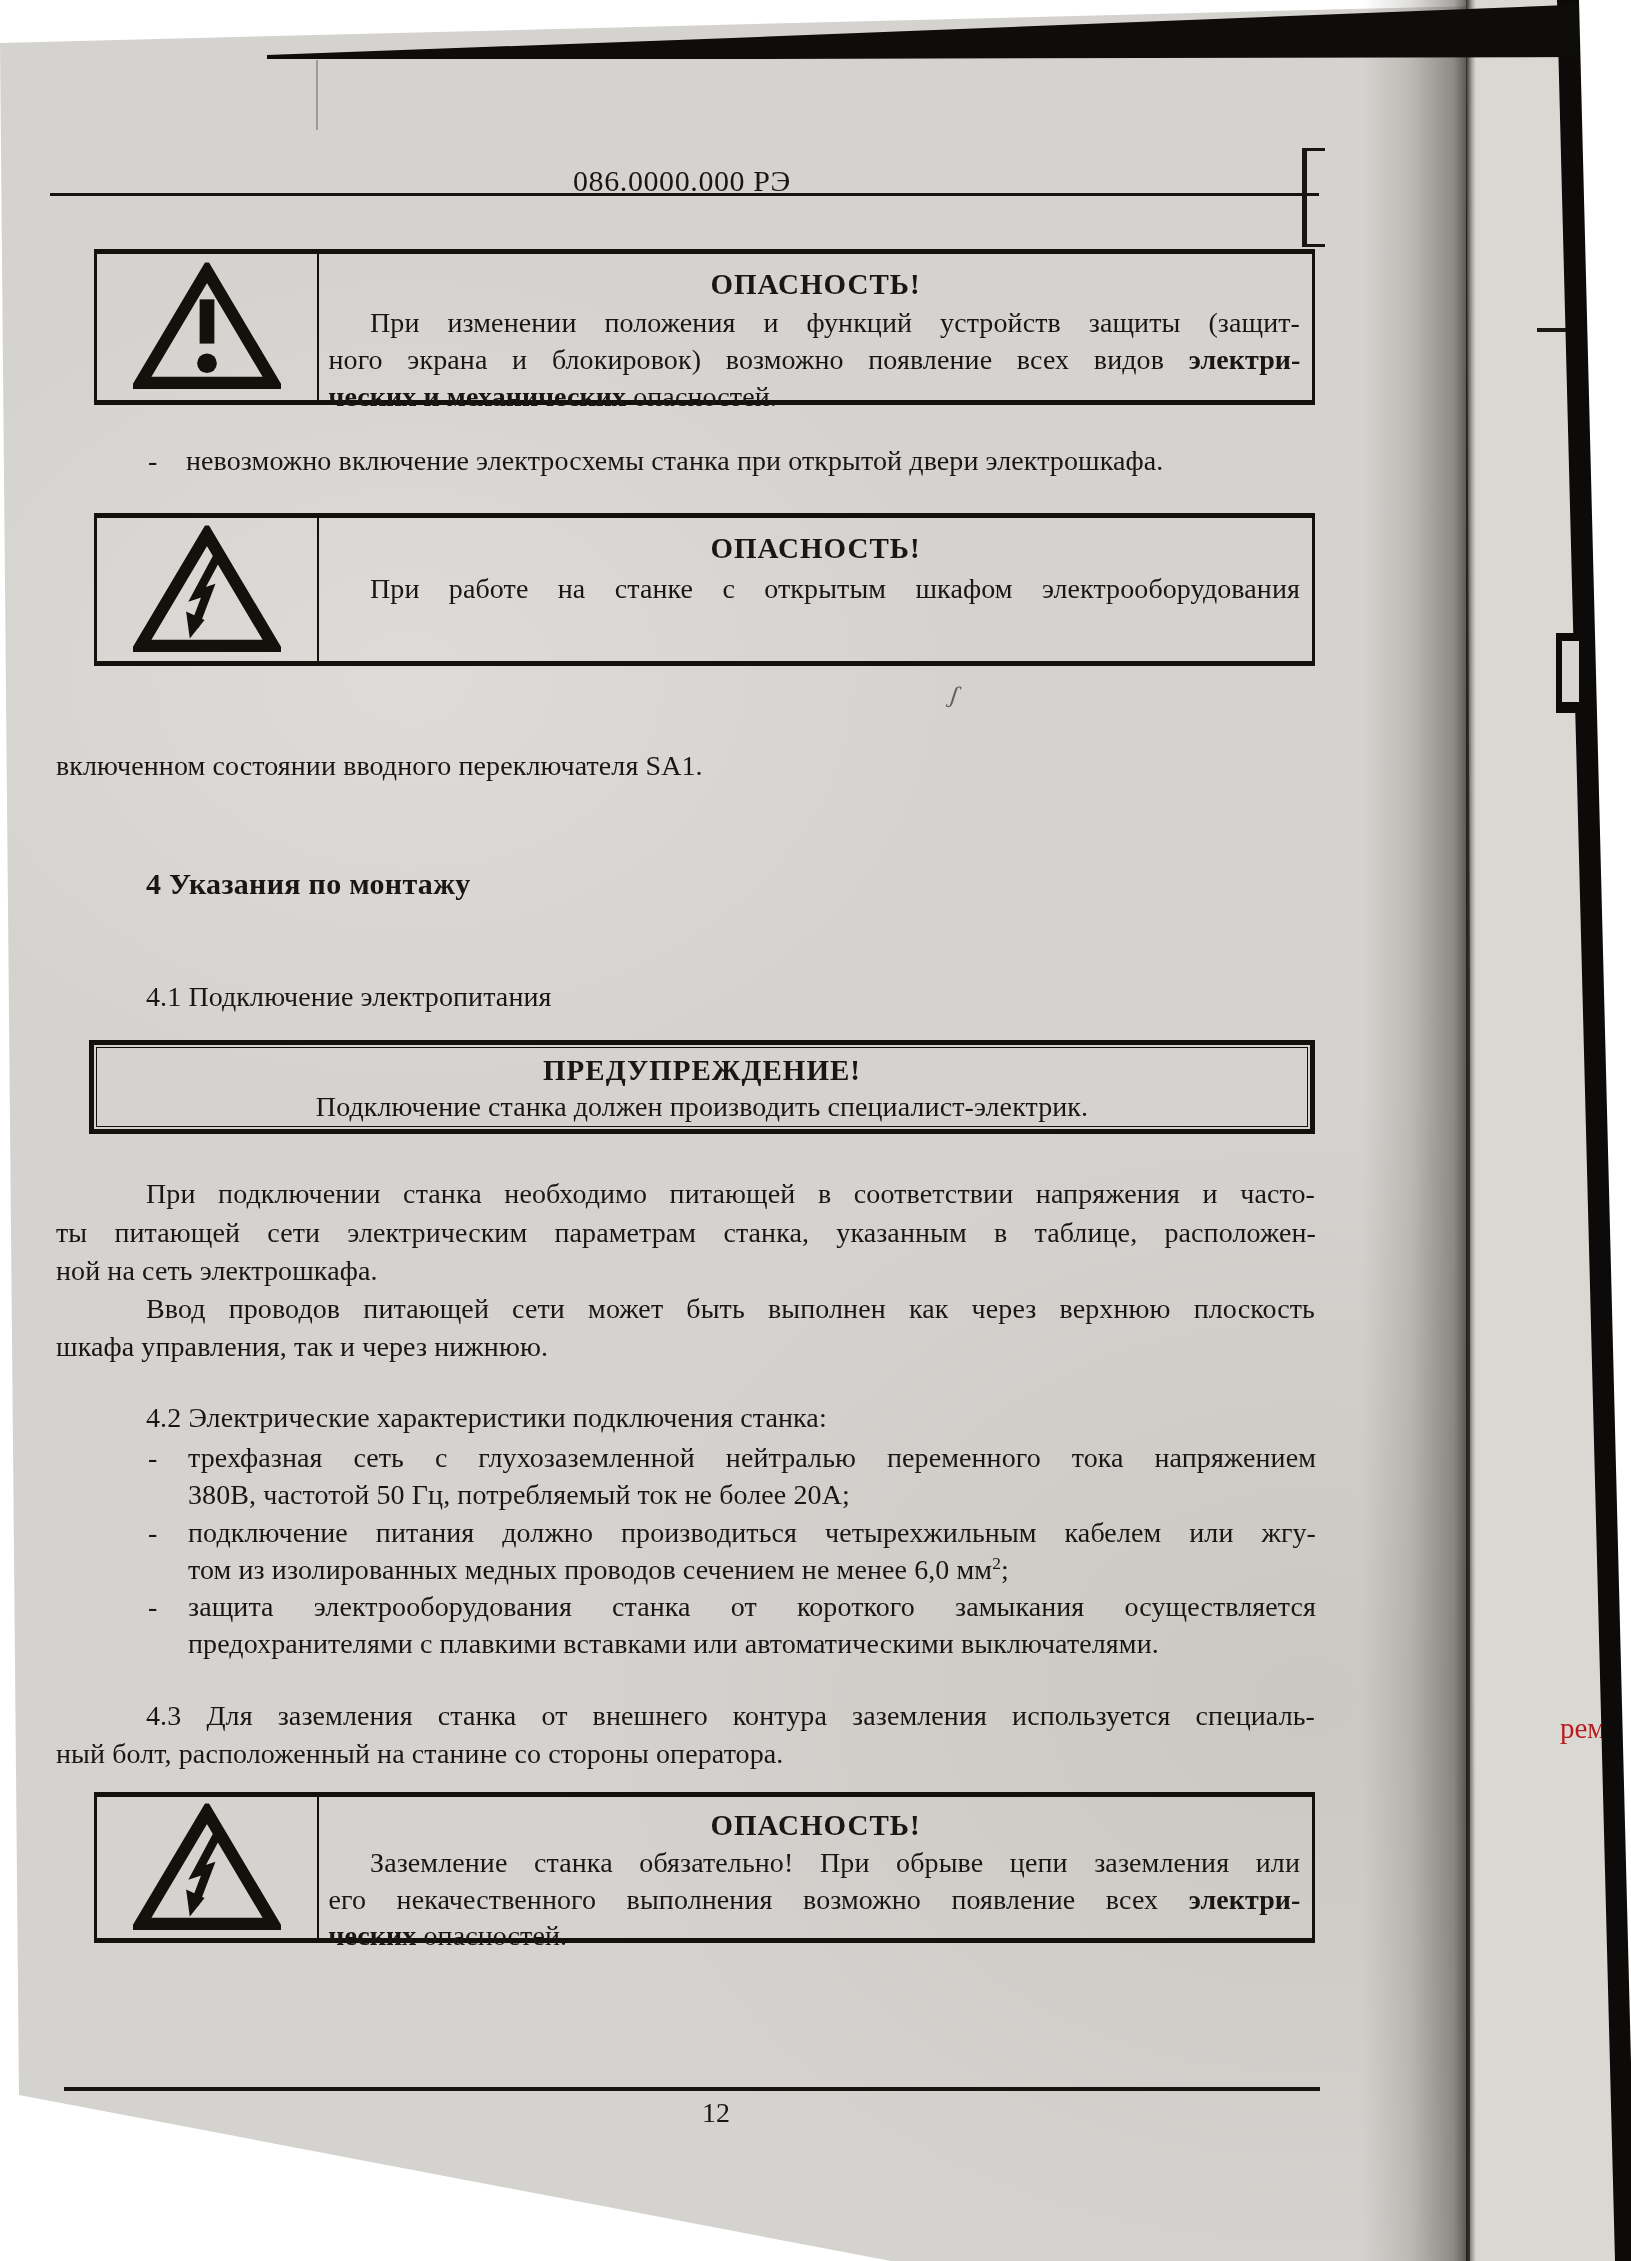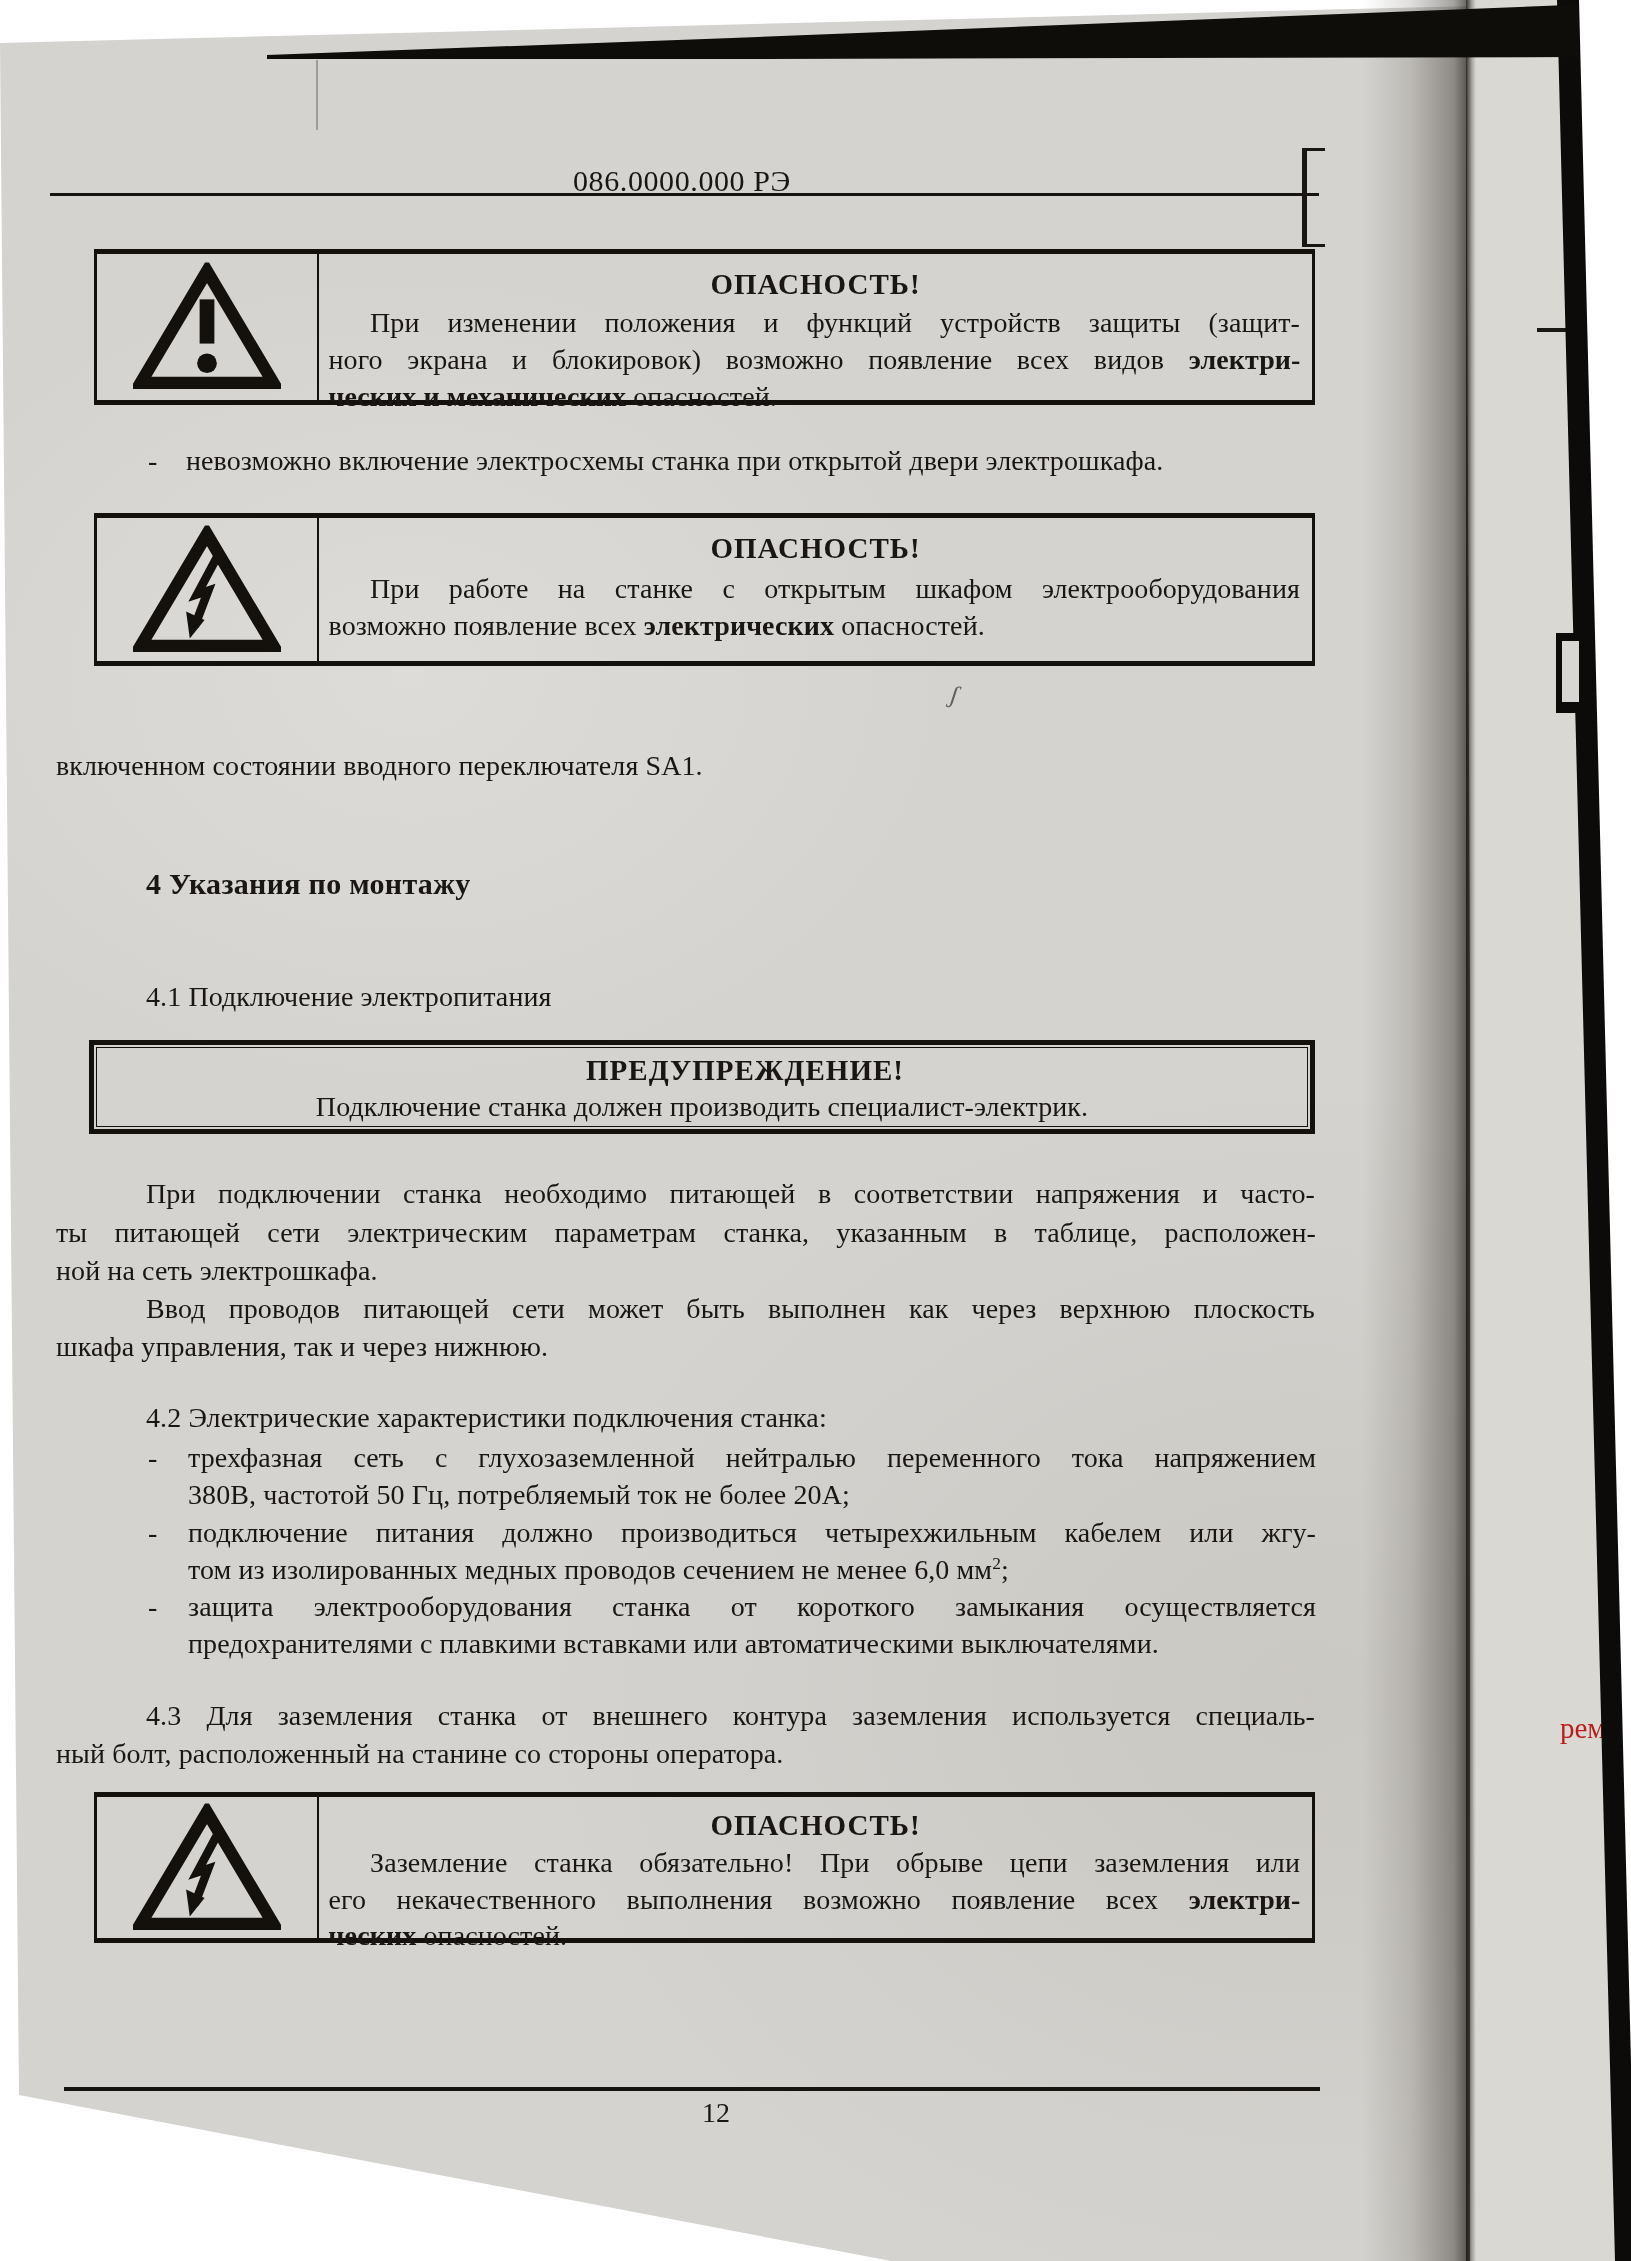--- a/index.html
+++ b/index.html
@@ -87,31 +87,30 @@
       <div class="icon-cell">
         <svg width="148" height="129" viewBox="0 0 120 105">
           <path d="M60 7 L114 98 L6 98 Z" fill="none" stroke="#14110d" stroke-width="10" stroke-linejoin="miter"></path>
           <path d="M68 26 L52 56 L61 53 L50 82" fill="none" stroke="#14110d" stroke-width="7"></path>
           <polygon points="46,92 43,70 58,77" fill="#14110d"></polygon>
         </svg>
       </div>
       <div class="text-cell">
         <div class="dbox-title" style="top:14px;">ОПАСНОСТЬ!</div>
         <div class="line j" style="top:55px;left:51px;width:930px;">При работе на станке с открытым шкафом электрооборудования</div>
-        <div class="line" style="top:92px;left:9.5px;width:972px;"><span>возможно появление всех </span><span class="bd">электрических</span><span> опасностей.</span></div>
       </div>
     </div>
 
     <div class="line" style="top:750px;left:56px;width:1260px;">включенном состоянии вводного переключателя SA1.</div>
 
     <div class="line h4" style="top:867px;left:146px;width:1169px;">4 Указания по монтажу</div>
     <div class="line" style="top:981px;left:146px;width:1169px;">4.1 Подключение электропитания</div>
 
     <div class="wbox">
-      <div class="line bd ctr" style="top:9px;left:0;width:100%;font-size:29px;letter-spacing:1px;padding-left:43px;">ПРЕДУПРЕЖДЕНИЕ!</div>
+      <div class="line bd ctr" style="top:9px;left:0;width:100%;font-size:29px;letter-spacing:1px;">ПРЕДУПРЕЖДЕНИЕ!</div>
       <div class="line ctr" style="top:46px;left:0;width:100%;">Подключение станка должен производить специалист-электрик.</div>
     </div>
 
     <div class="line j" style="top:1178px;left:146px;width:1169px;">При подключении станка необходимо питающей в соответствии напряжения и часто-</div>
     <div class="line j" style="top:1217px;left:56px;width:1260px;">ты питающей сети электрическим параметрам станка, указанным в таблице, расположен-</div>
     <div class="line" style="top:1255px;left:56px;width:1260px;">ной на сеть электрошкафа.</div>
 
     <div class="line j" style="top:1293px;left:146px;width:1169px;">Ввод проводов питающей сети может быть выполнен как через верхнюю плоскость</div>
     <div class="line" style="top:1331px;left:56px;width:1260px;">шкафа управления, так и через нижнюю.</div>
 

